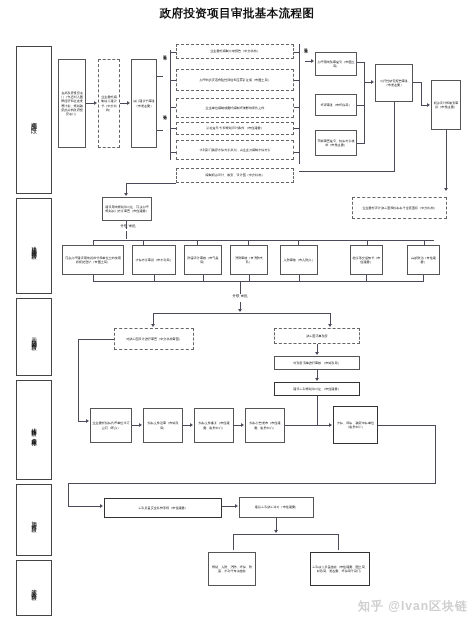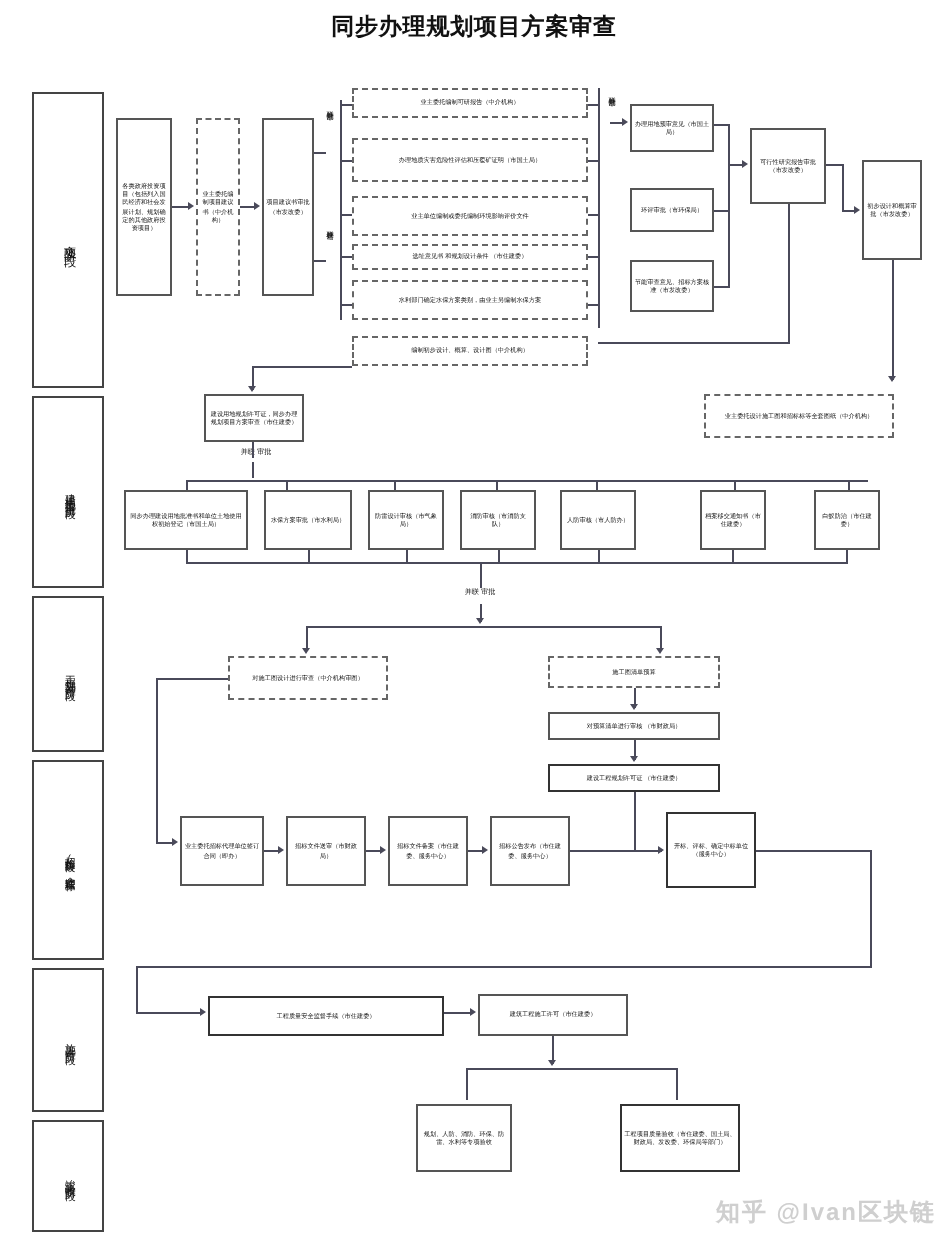--- a/index.html
+++ b/index.html
@@ -65,21 +65,21 @@
   .ar-r{ border-width:2px 0 2px 3.2px; border-color:transparent transparent transparent #4a4a5a; }
   .ar-d{ border-width:3.2px 2px 0 2px; border-color:#4a4a5a transparent transparent transparent; }
   #watermark{
     position:absolute; right:6px; bottom:4px;
     font-size:12px; color:#cfcfcf; font-weight:bold; letter-spacing:1px;
   }
 </style>
 </head>
 <body>
 
-<div id="page-title">同步办理规划项目方案审查</div>
+<div id="page-title">政府投资项目审批基本流程图</div>
 
 <div class="stage" style="left:16px; top:46px; width:36px; height:148px;">立项阶段</div>
 <div class="stage" style="left:16px; top:198px; width:36px; height:96px; font-size:5.4px; letter-spacing:1.1px;">建设用地审批阶段</div>
 <div class="stage" style="left:16px; top:298px; width:36px; height:78px; font-size:5.4px; letter-spacing:1.1px;">工程规划许可阶段</div>
 <div class="stage" style="left:16px; top:380px; width:36px; height:100px; font-size:5.2px; letter-spacing:0.6px;">招投标阶段(含监理招标</div>
 <div class="stage" style="left:16px; top:484px; width:36px; height:72px; font-size:5.4px; letter-spacing:1.1px;">施工许可阶段</div>
 <div class="stage" style="left:16px; top:560px; width:36px; height:56px; font-size:5.4px; letter-spacing:1.1px;">竣工验收阶段</div>
 
 <div class="box" style="left:58px; top:59px; width:28px; height:89px;">各类政府投资项目（包括列入国民经济和社会发展计划、规划确定的其他政府投资项目）</div>
 

